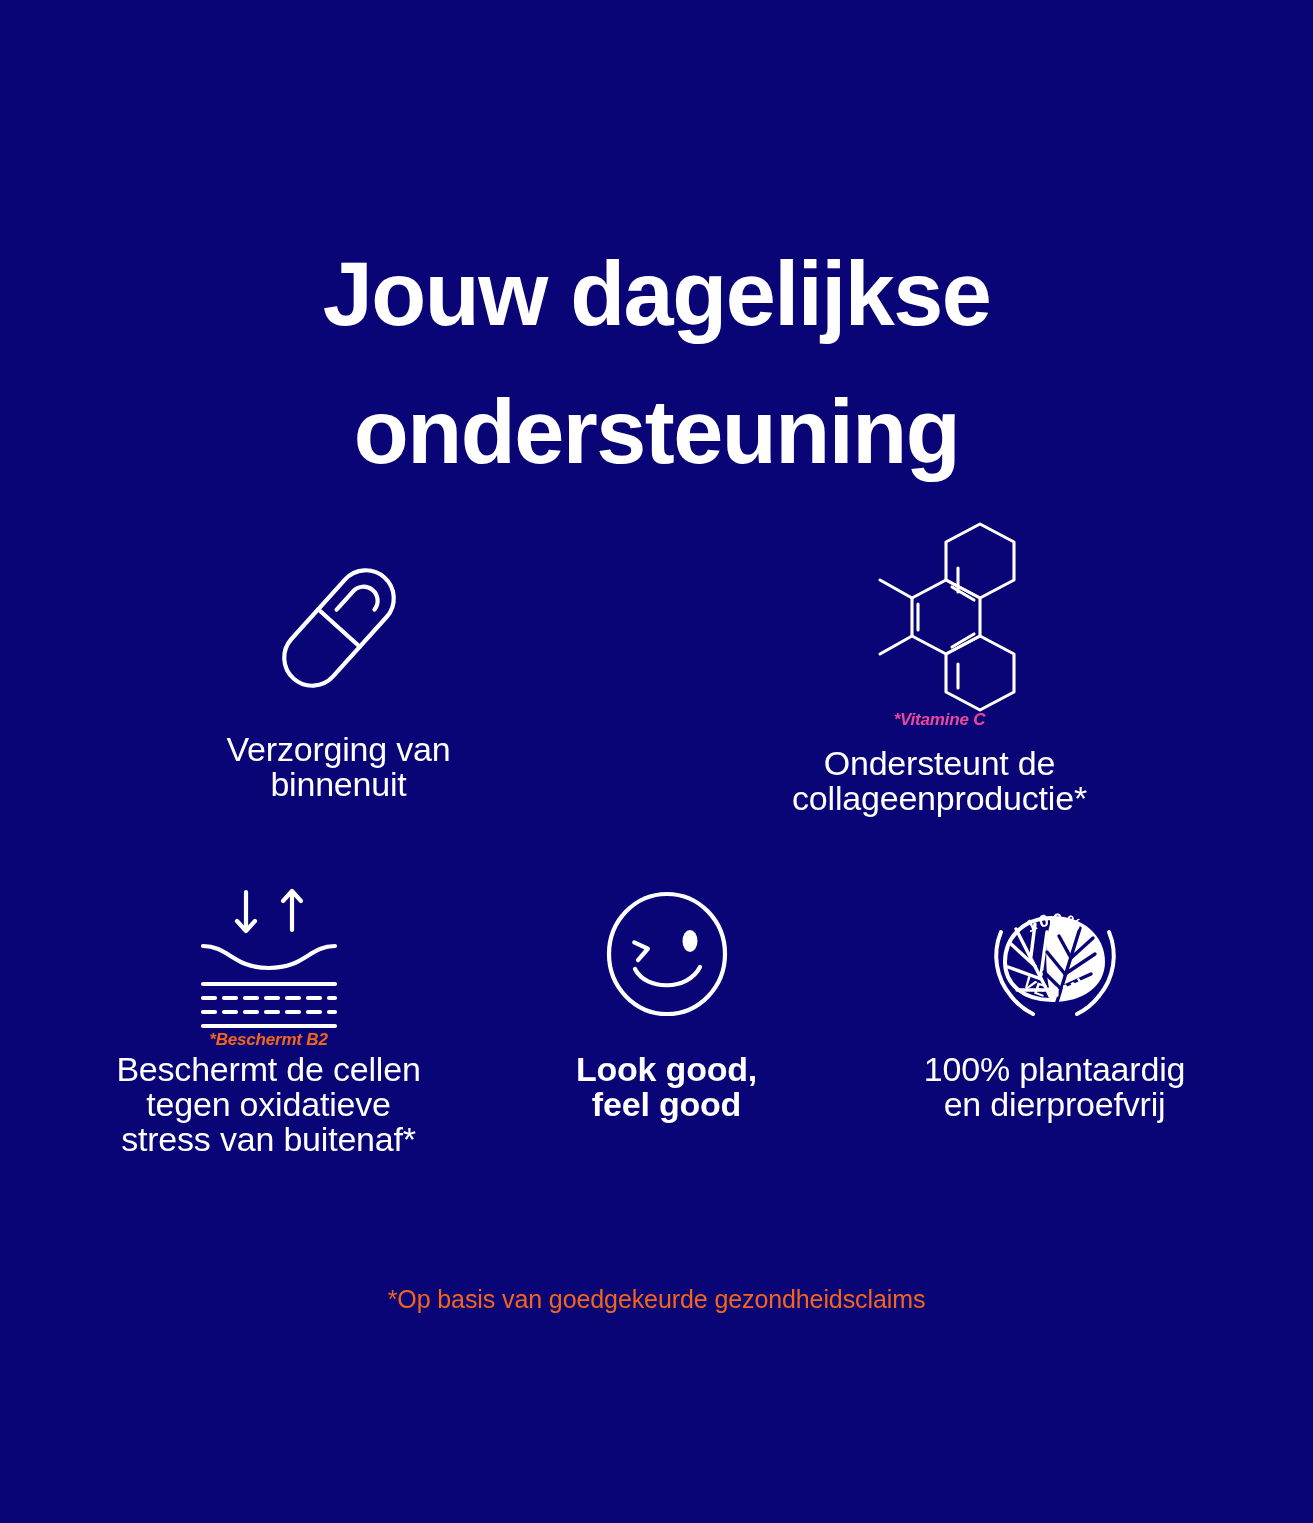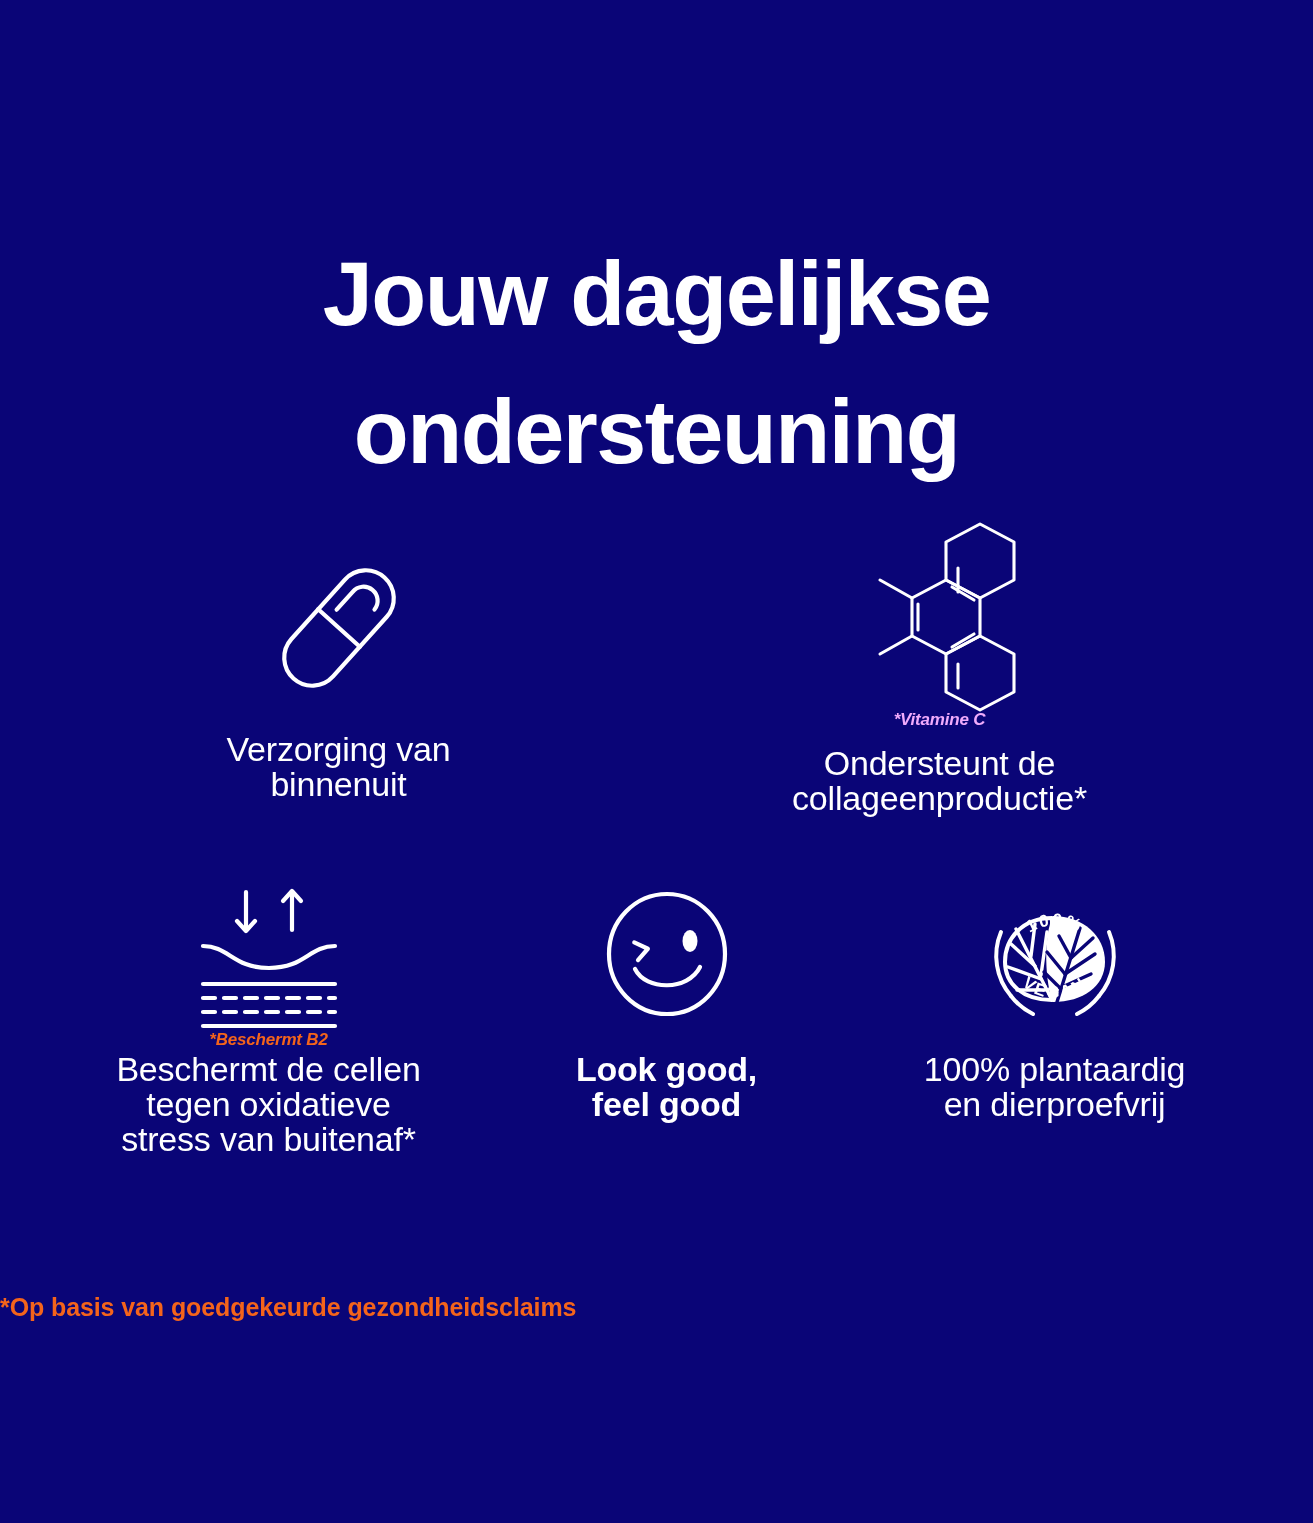--- a/index.html
+++ b/index.html
@@ -109,26 +109,26 @@
   .f-skin   { width: 330px; }
   .f-smile  { width: 230px; font-weight: bold; }
   .f-vegan  { width: 310px; }
 
   
   .footnote {
     position: absolute;
     left: 0;
     top: 1284px;
     width: 1313px;
+    text-align: center;
     color: #f4641b;
     font-size: 25px;
     line-height: 30px;
-    font-weight: 700;
+    font-weight: 400;
     letter-spacing: -0.1px;
-    margin-top: 8px;
   }
 
   svg { display: block; overflow: visible; }
 </style>
 </head>
 <body style="background: rgb(10, 5, 119);">
 
 <div class="page">
 
   <h1 class="heading">Jouw dagelijkse
@@ -164,21 +164,21 @@
           <line x1="58" y1="62" x2="58" y2="88"></line>
           <line x1="92" y1="45" x2="114" y2="58"></line>
           <line x1="92" y1="105" x2="114" y2="92"></line>
           <line x1="98" y1="26" x2="98" y2="50"></line>
           <line x1="98" y1="122" x2="98" y2="146"></line>
 
           <line x1="52" y1="56" x2="20" y2="38"></line>
           <line x1="52" y1="94" x2="20" y2="112"></line>
         </svg>
       </div>
-      <div class="vitamin-tag" style="color: #f0abfc;">*Vitamine C</div>
+      <div class="vitamin-tag" style="color: #ec4899;">*Vitamine C</div>
       <div class="feature-label f-mol">Ondersteunt de
 collageenproductie*</div>
     </div>
 
   </div>
 
   <div class="row row-two">
 
     <div class="feature">
       <div class="feature-icon">

